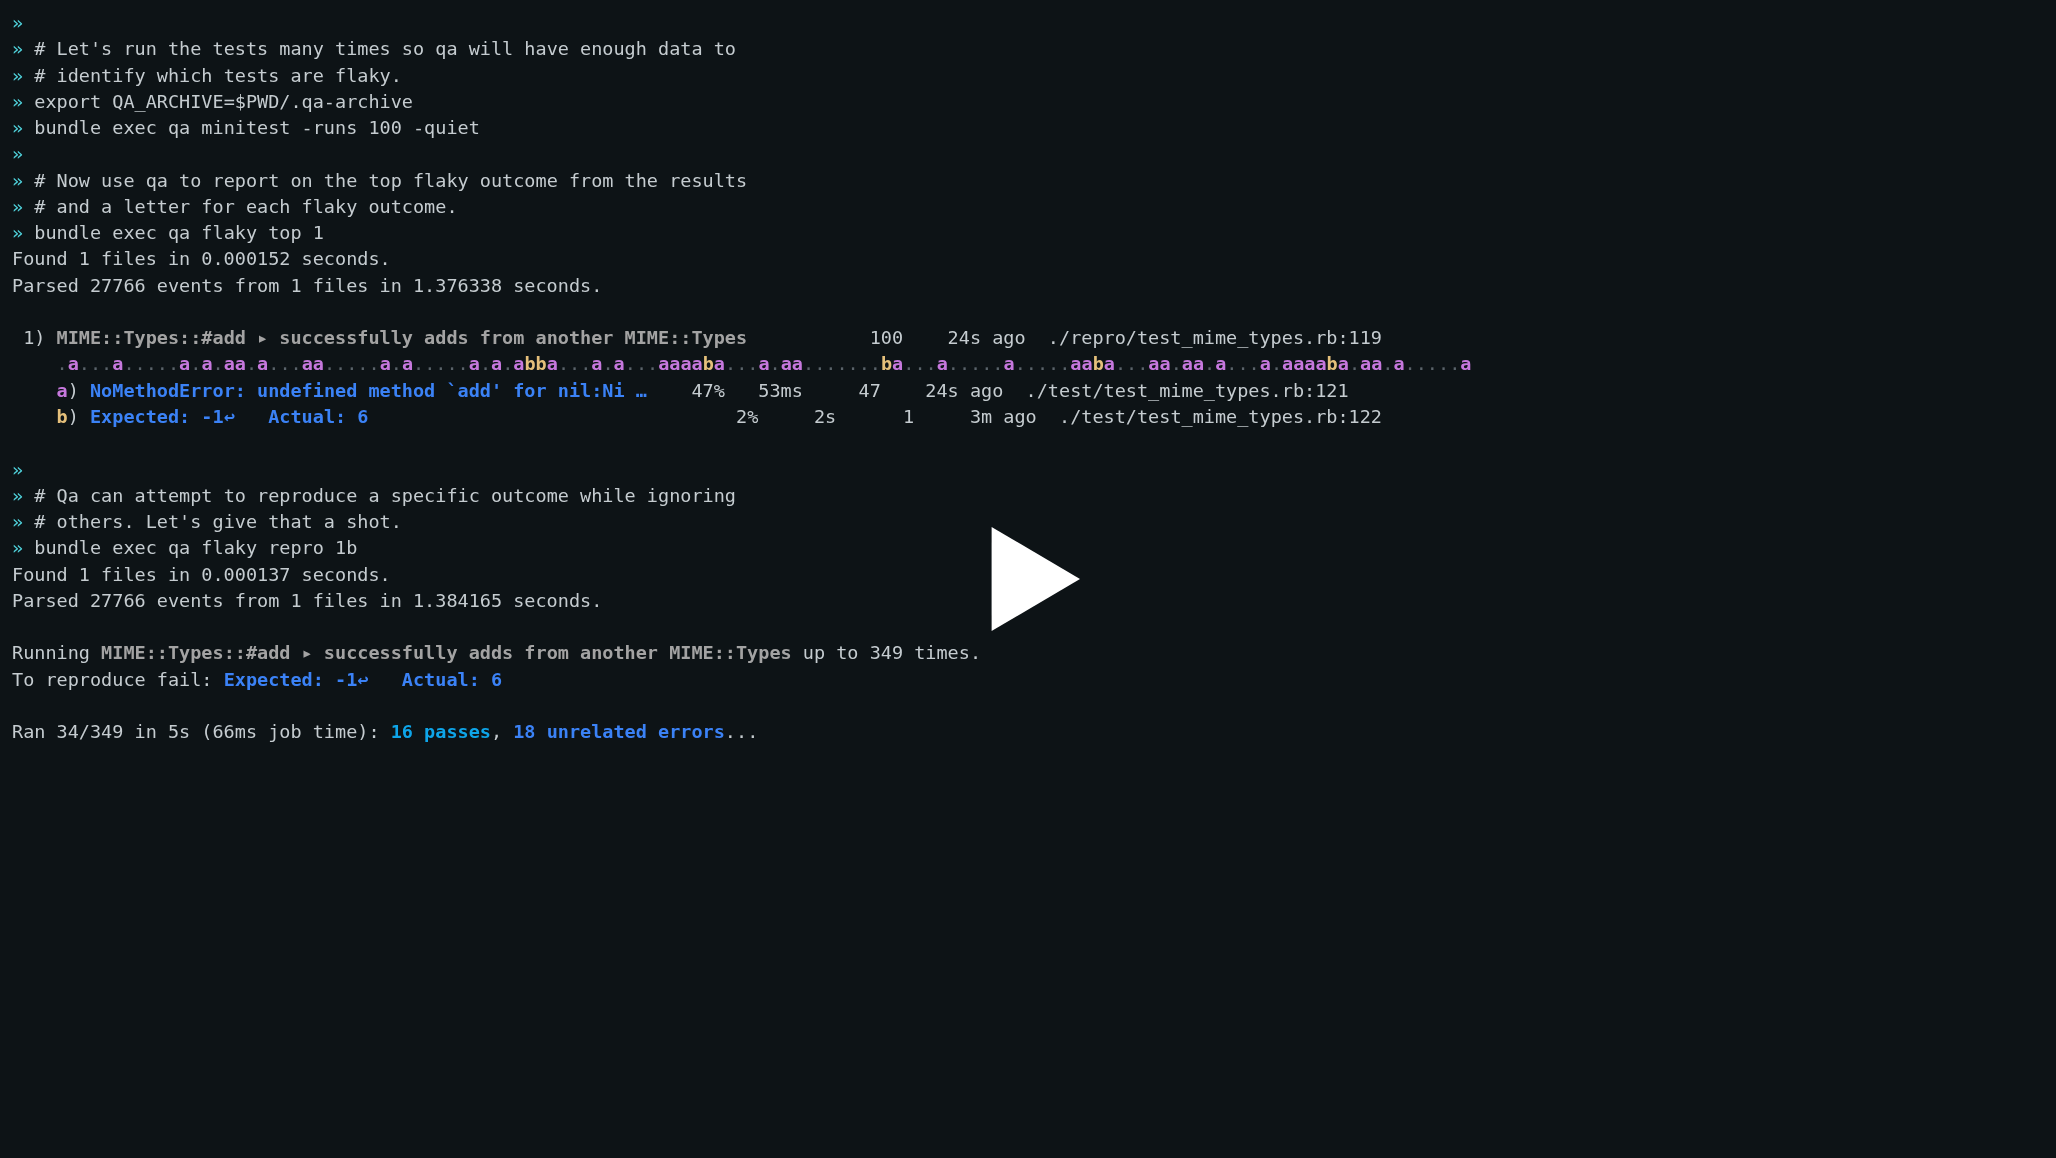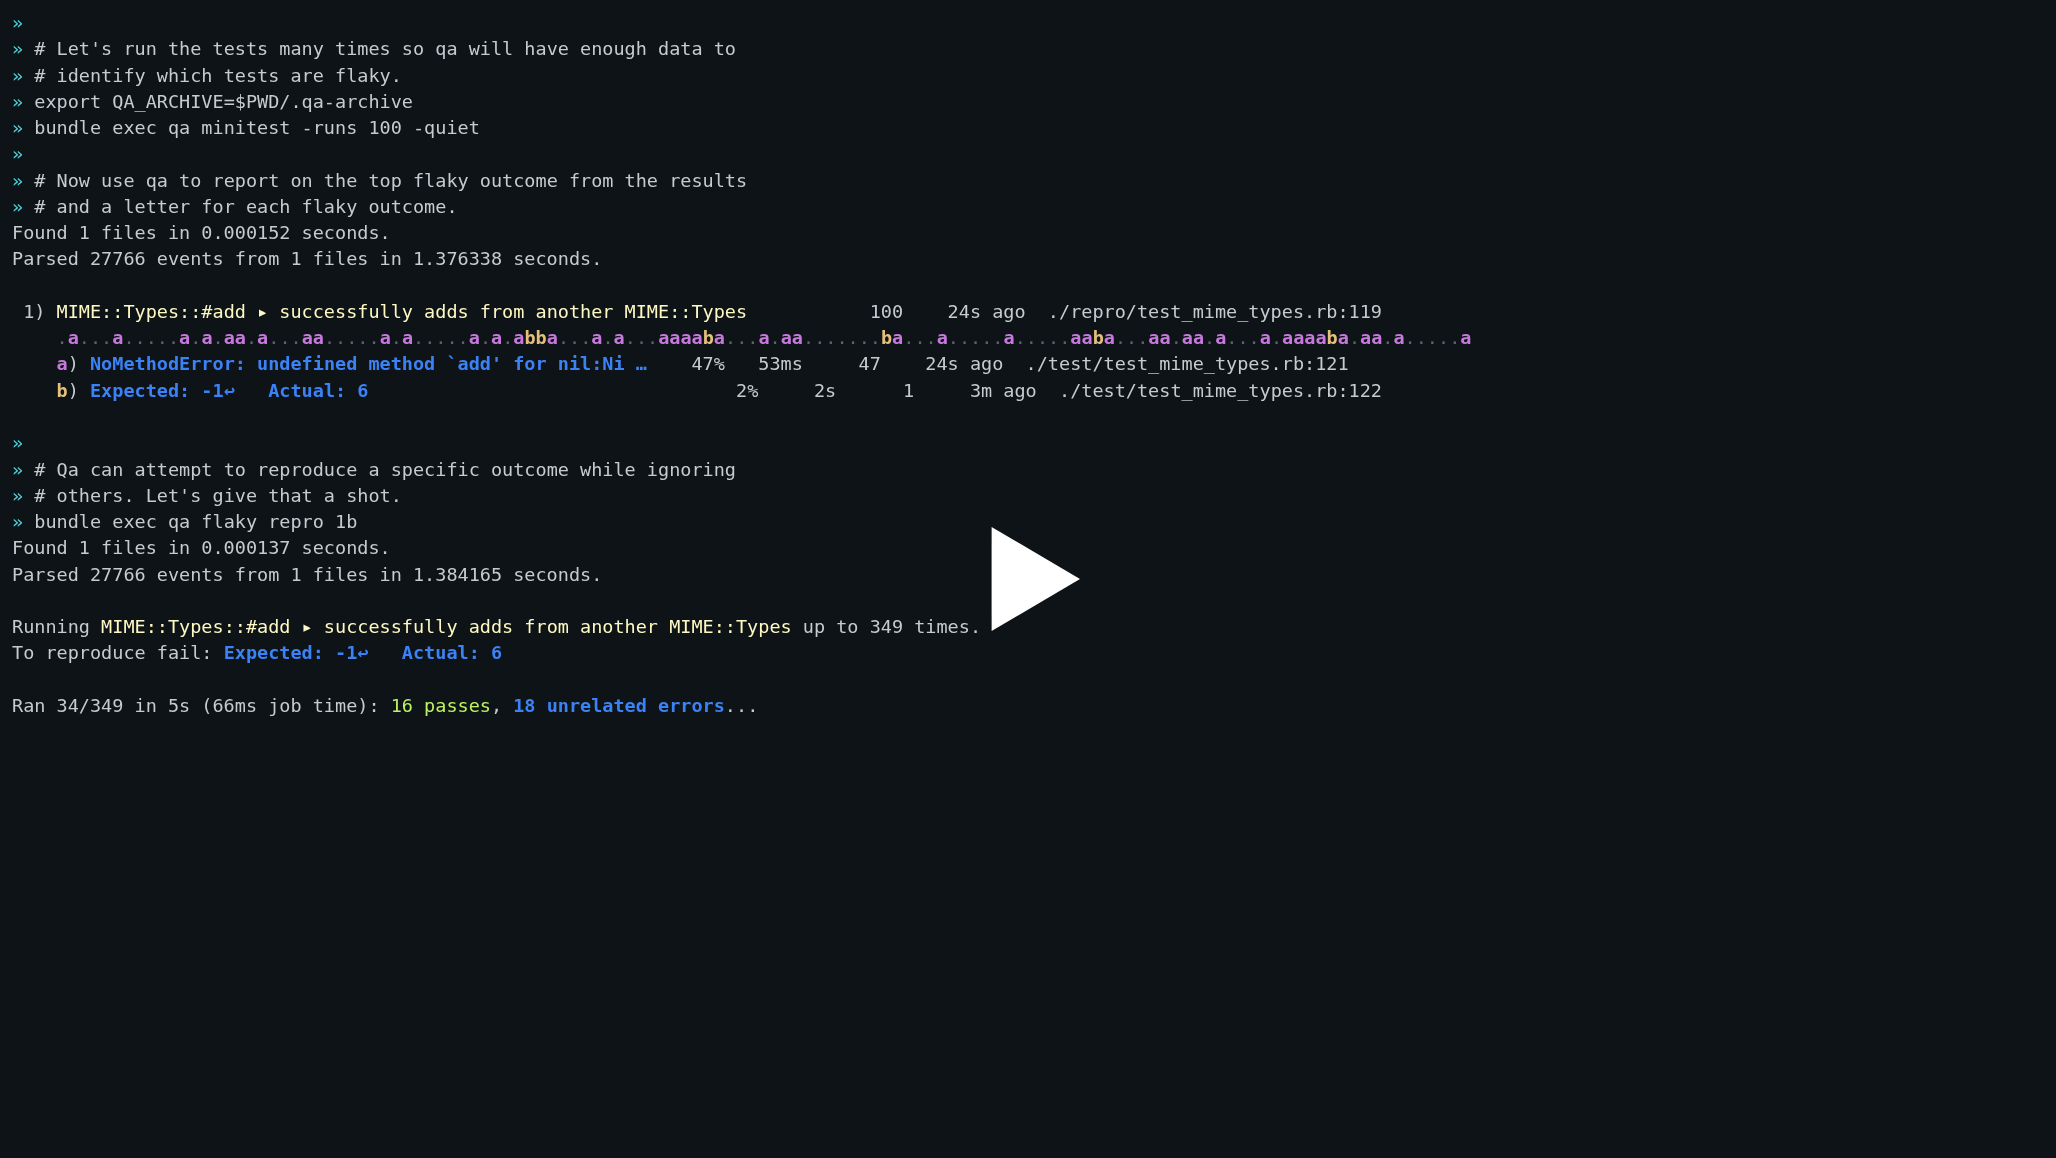--- a/index.html
+++ b/index.html
@@ -10,25 +10,25 @@
     font-size: 18.5px;
     line-height: 1.42;
     padding: 10px 12px;
     width: 2056px;
     height: 1158px;
     overflow: hidden;
     position: relative;
   }
   .line { white-space: pre; }
   .prompt { color: #4fd0d9; }
-  .bold { font-weight: 400; color: #fef9c3; }
+  .bold { font-weight: 700; color: #a3a3a3; }
   .pinkbold { color: #3b82f6; font-weight: 700; }
   .hl-a { color: #c678dd; font-weight: 700; }
   .hl-b { color: #e5c07b; font-weight: 700; }
-  .green { color: #bef264; font-weight: 400; }
+  .green { color: #0ea5e9; font-weight: 700; }
   .purple { color: #3b82f6; font-weight: 700; }
   .dim { color: #5a636a; }
   .play-overlay {
     position: absolute;
     left: 50%;
     top: 50%;
     width: 130px;
     height: 130px;
     transform: translate(-50%, -50%);
     cursor: pointer;
@@ -41,20 +41,21 @@
 <div>
 
 <div class="line"><span class="prompt">»</span></div>
 <div class="line"><span class="prompt">»</span> <span># Let's run the tests many times so qa will have enough data to</span></div>
 <div class="line"><span class="prompt">»</span> <span># identify which tests are flaky.</span></div>
 <div class="line"><span class="prompt">»</span> <span>export QA_ARCHIVE=$PWD/.qa-archive</span></div>
 <div class="line"><span class="prompt">»</span> <span>bundle exec qa minitest -runs 100 -quiet</span></div>
 <div class="line"><span class="prompt">»</span></div>
 <div class="line"><span class="prompt">»</span> <span># Now use qa to report on the top flaky outcome from the results</span></div>
 <div class="line"><span class="prompt">»</span> <span># and a letter for each flaky outcome.</span></div>
+<div class="line"><span class="prompt">»</span> <span>bundle exec qa flaky top 1</span></div>
 <div class="line">Found 1 files in 0.000152 seconds.</div>
 <div class="line">Parsed 27766 events from 1 files in 1.376338 seconds.</div>
 <div class="line">&nbsp;</div>
 <div class="line"><span> 1) </span><span class="bold">MIME::Types::#add ▸ successfully adds from another MIME::Types</span><span>           100    24s ago  ./repro/test_mime_types.rb:119</span></div>
 <div class="line" id="pattern-line"><span>    </span><span class="dim">.</span><span class="hl-a">a</span><span class="dim">.</span><span class="dim">..</span><span class="hl-a">a</span><span class="dim">.</span><span class="dim">..</span><span class="dim">..</span><span class="hl-a">a</span><span class="dim">.</span><span class="hl-a">a</span><span class="dim">.</span><span class="hl-a">aa</span><span class="dim">.</span><span class="hl-a">a</span><span class="dim">.</span><span class="dim">..</span><span class="hl-a">aa</span><span class="dim">.</span><span class="dim">..</span><span class="dim">..</span><span class="hl-a">a</span><span class="dim">.</span><span class="hl-a">a</span><span class="dim">.</span><span class="dim">..</span><span class="dim">..</span><span class="hl-a">a</span><span class="dim">.</span><span class="hl-a">a</span><span class="dim">.</span><span class=""><span class="hl-a">a</span><span class="hl-b">b</span></span><span class=""><span class="hl-b">b</span><span class="hl-a">a</span></span><span class="dim">.</span><span class="dim">..</span><span class="hl-a">a</span><span class="dim">.</span><span class="hl-a">a</span><span class="dim">.</span><span class="dim">..</span><span class="hl-a">aa</span><span class="hl-a">aa</span><span class=""><span class="hl-b">b</span><span class="hl-a">a</span></span><span class="dim">.</span><span class="dim">..</span><span class="hl-a">a</span><span class="dim">.</span><span class="hl-a">aa</span><span class="dim">.</span><span class="dim">..</span><span class="dim">..</span><span class="dim">..</span><span class=""><span class="hl-b">b</span><span class="hl-a">a</span></span><span class="dim">.</span><span class="dim">..</span><span class="hl-a">a</span><span class="dim">.</span><span class="dim">..</span><span class="dim">..</span><span class="hl-a">a</span><span class="dim">.</span><span class="dim">..</span><span class="dim">..</span><span class="hl-a">aa</span><span class=""><span class="hl-b">b</span><span class="hl-a">a</span></span><span class="dim">.</span><span class="dim">..</span><span class="hl-a">aa</span><span class="dim">.</span><span class="hl-a">aa</span><span class="dim">.</span><span class="hl-a">a</span><span class="dim">.</span><span class="dim">..</span><span class="hl-a">a</span><span class="dim">.</span><span class="hl-a">aa</span><span class="hl-a">aa</span><span class=""><span class="hl-b">b</span><span class="hl-a">a</span></span><span class="dim">.</span><span class="hl-a">aa</span><span class="dim">.</span><span class="hl-a">a</span><span class="dim">.</span><span class="dim">..</span><span class="dim">..</span><span class="hl-a">a</span></div>
 <div class="line"><span>    </span><span class="hl-a">a</span><span>) </span><span class="pinkbold">NoMethodError: undefined method `add' for nil:Ni …</span><span>    47%   53ms     47    24s ago  ./test/test_mime_types.rb:121</span></div>
 <div class="line"><span>    </span><span class="hl-b">b</span><span>) </span><span class="pinkbold">Expected: -1↩</span><span>   </span><span class="pinkbold">Actual: 6</span><span>                                 2%     2s      1     3m ago  ./test/test_mime_types.rb:122</span></div>
 <div class="line">&nbsp;</div>
 <div class="line"><span class="prompt">»</span></div>
 <div class="line"><span class="prompt">»</span> <span># Qa can attempt to reproduce a specific outcome while ignoring</span></div>

